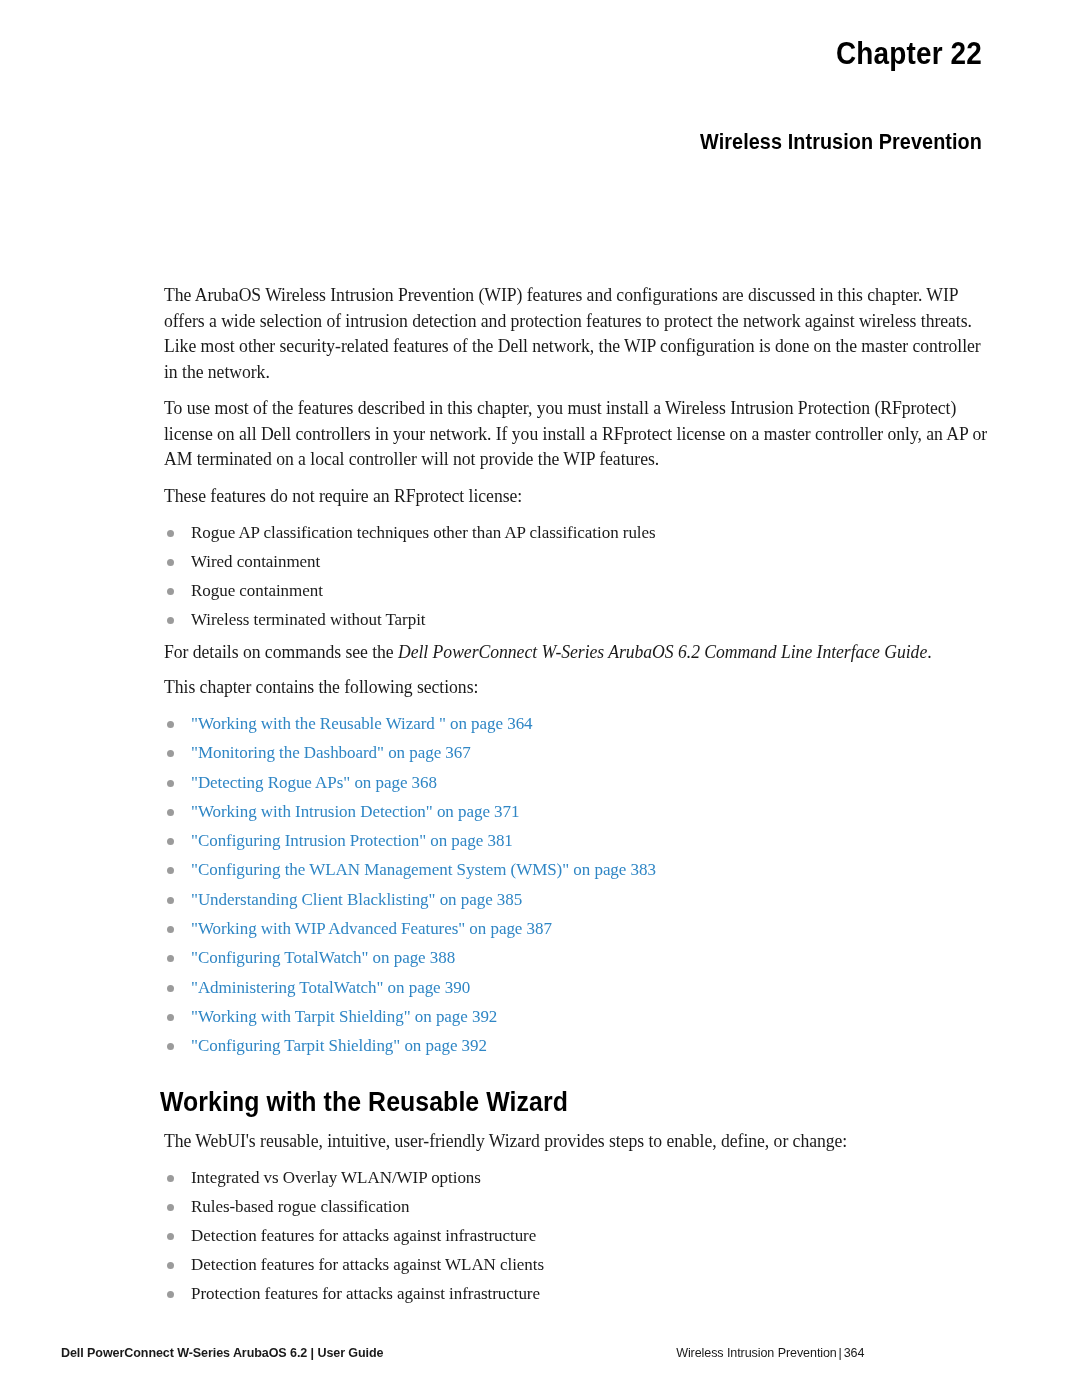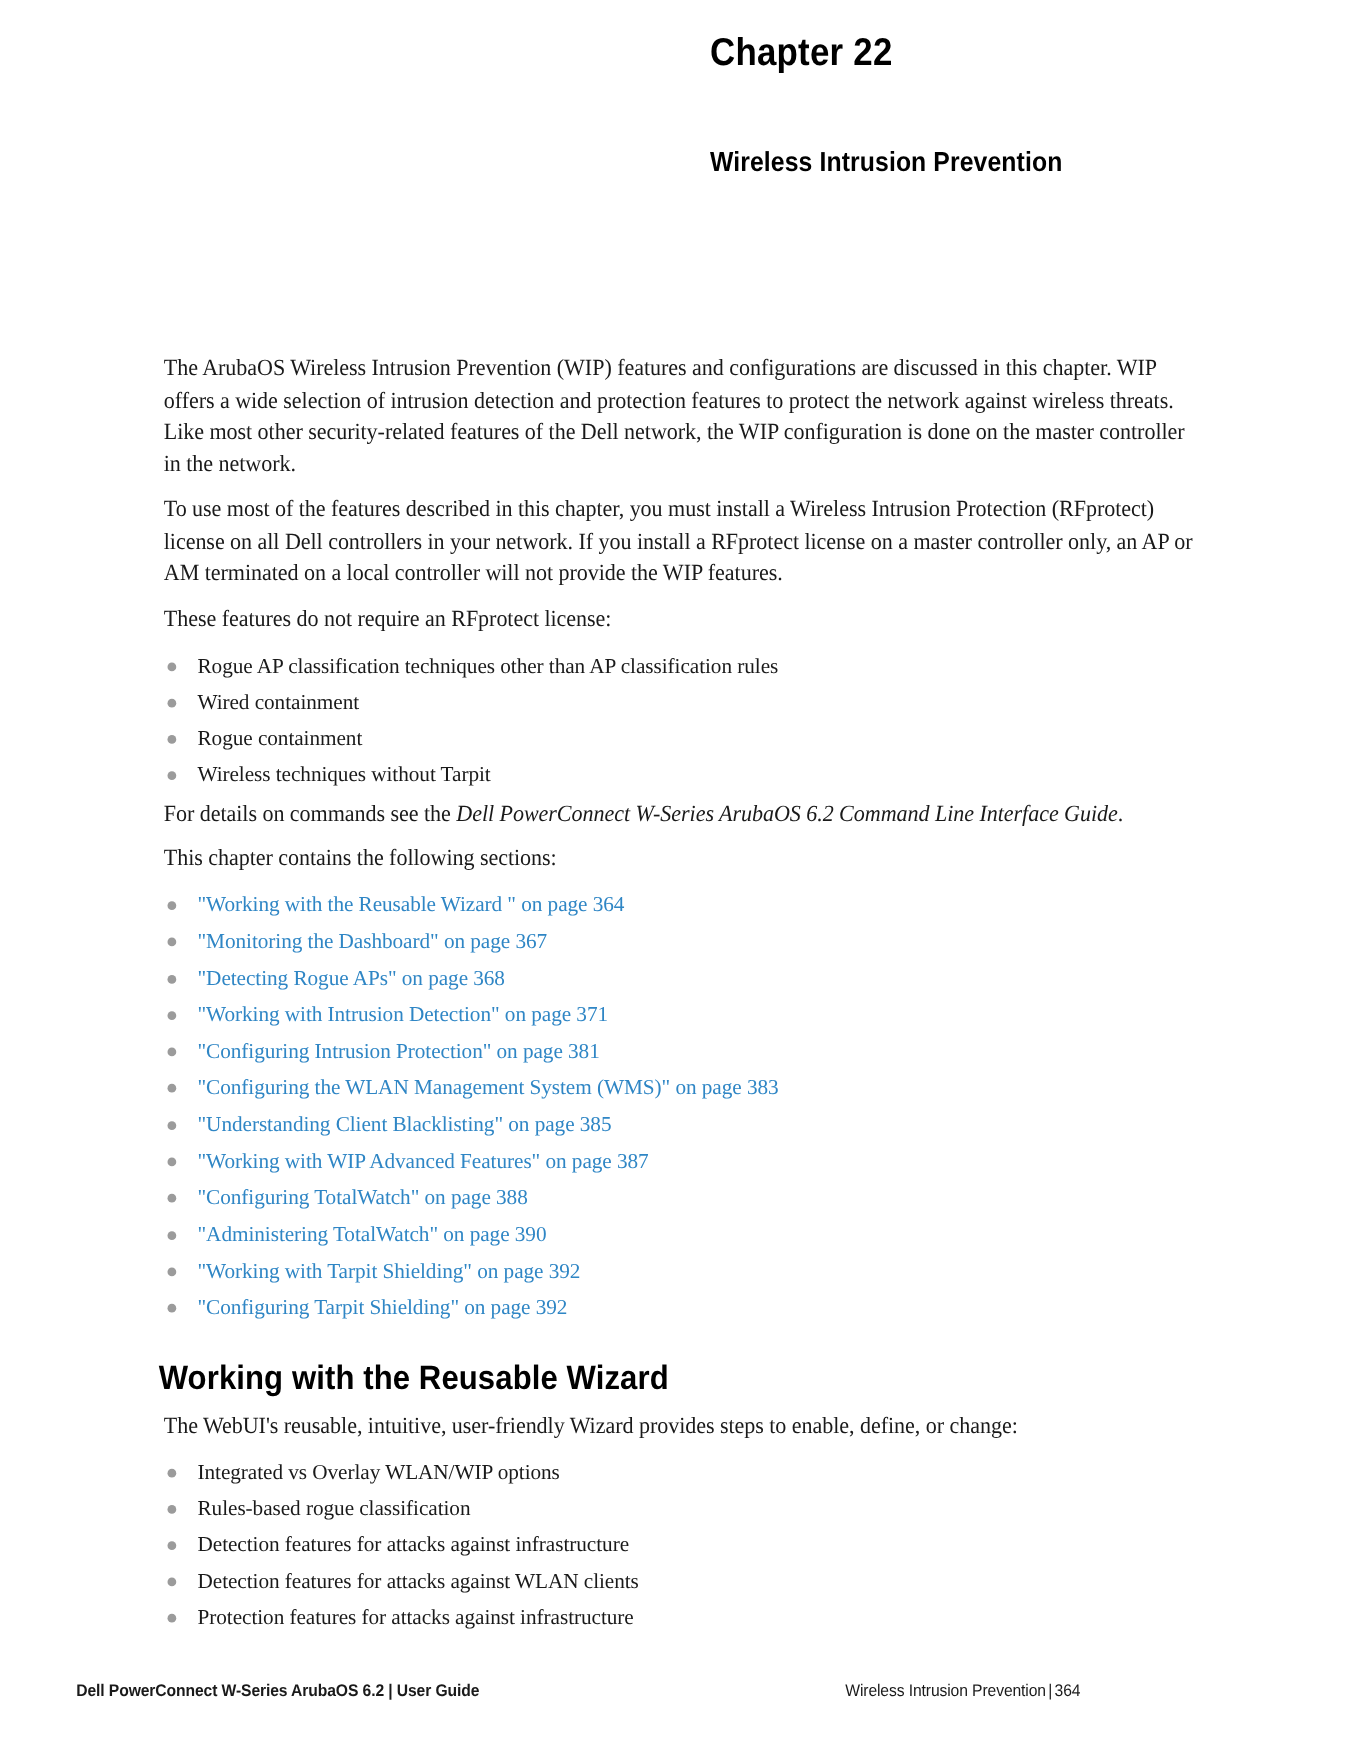--- a/index.html
+++ b/index.html
@@ -21,22 +21,23 @@
     position: relative;
     width: 1080px;
     height: 1397px;
     box-sizing: border-box;
   }
 
   
   .chapter-block {
     position: absolute;
     left: 568px;
-    top: 26px;
+    top: 38px;
     width: 460px;
+    text-align: right;
   }
   .chapter-title {
     font-family: "Liberation Sans Narrow", "Liberation Sans", "DejaVu Sans", sans-serif;
     font-weight: 700;
     font-size: 31px;
     letter-spacing: 0.2px;
     line-height: 1.0;
     color: #000000;
     transform: scaleX(0.90);
     transform-origin: left center;
@@ -51,21 +52,21 @@
     margin-top: 62px;
     letter-spacing: 0.1px;
     transform: scaleX(0.90);
     transform-origin: left center;
     white-space: nowrap;
   }
 
   
   .content {
     position: absolute;
-    left: 131px;
+    left: 164px;
     top: 283px;
     width: 870px;
   }
 
   p.body {
     font-size: 18.5px;
     line-height: 25.5px;
     margin: 0 0 11px 0;
     text-align: left;
     color: #1a1a1a;
@@ -175,21 +176,21 @@
     <p class="body">The ArubaOS Wireless Intrusion Prevention (WIP) features and configurations are discussed in this chapter. WIP offers a wide selection of intrusion detection and protection features to protect the network against wireless threats. Like most other security-related features of the Dell network, the WIP configuration is done on the master controller in the network.</p>
 
     <p class="body">To use most of the features described in this chapter, you must install a Wireless Intrusion Protection (RFprotect) license on all Dell controllers in your network. If you install a RFprotect license on a master controller only, an AP or AM terminated on a local controller will not provide the WIP features.</p>
 
     <p class="body tight">These features do not require an RFprotect license:</p>
 
     <ul class="blist">
       <li>Rogue AP classification techniques other than AP classification rules</li>
       <li>Wired containment</li>
       <li>Rogue containment</li>
-      <li>Wireless techniques without Tarpit</li>
+      <li>Wireless terminated without Tarpit</li>
     </ul>
 
     <p class="body tight"><span>For details on commands see the </span><em class="italic">Dell PowerConnect W-Series ArubaOS 6.2 Command Line Interface Guide</em><span>.</span></p>
 
     <p class="body tight">This chapter contains the following sections:</p>
 
     <ul class="blist links">
       <li style="color: rgb(47, 134, 197);"><span class="linktext" style="color: rgb(47, 134, 197);">"Working with the Reusable Wizard " on page 364</span></li>
       <li style="color: rgb(47, 134, 197);"><span class="linktext" style="color: rgb(47, 134, 197);">"Monitoring the Dashboard" on page 367</span></li>
       <li style="color: rgb(47, 134, 197);"><span class="linktext" style="color: rgb(47, 134, 197);">"Detecting Rogue APs" on page 368</span></li>

